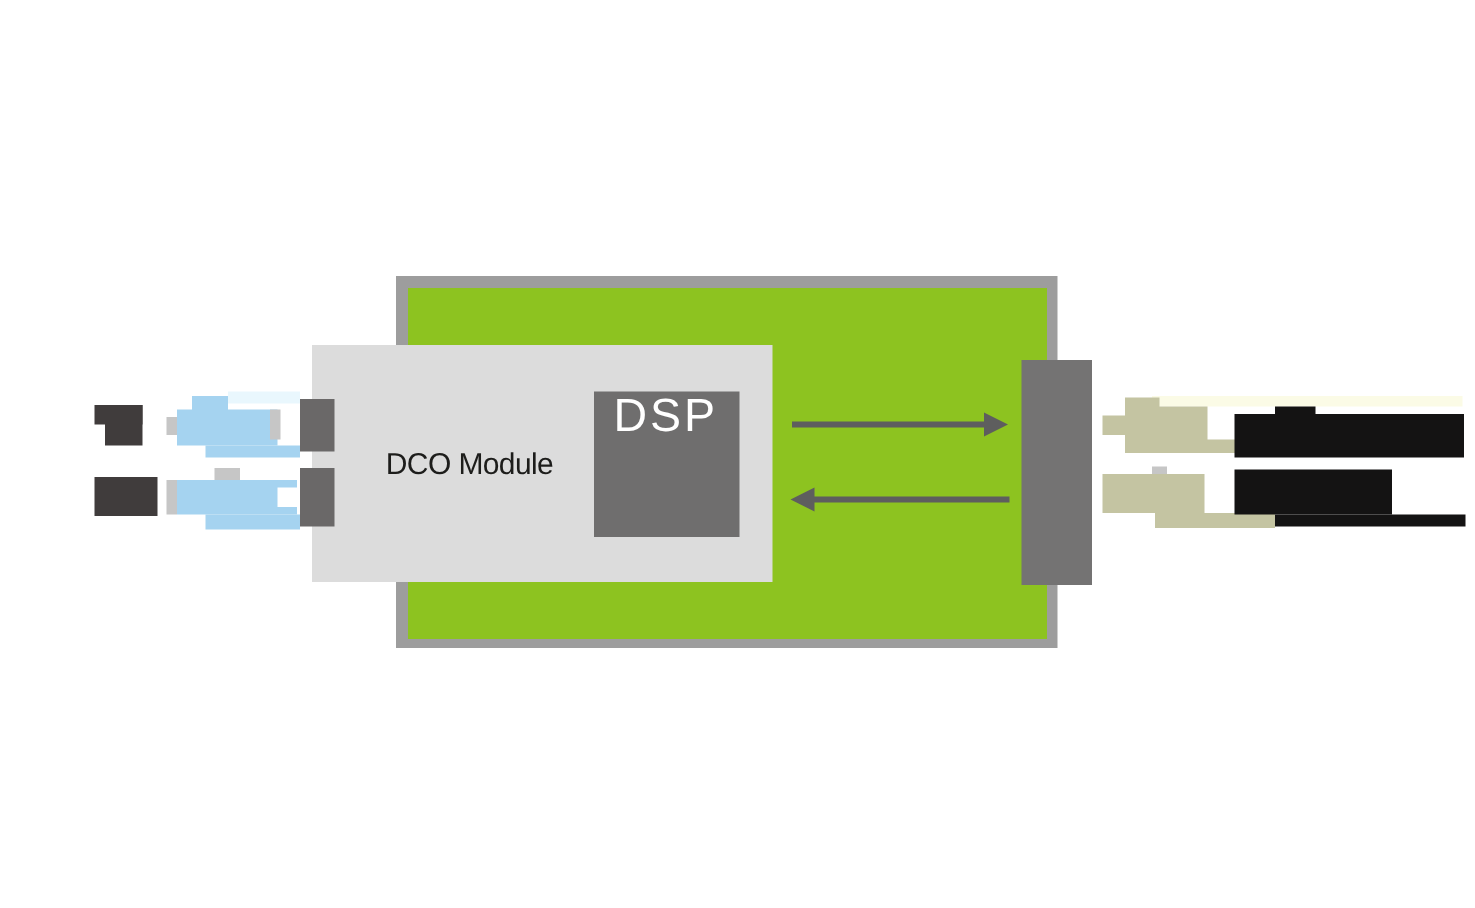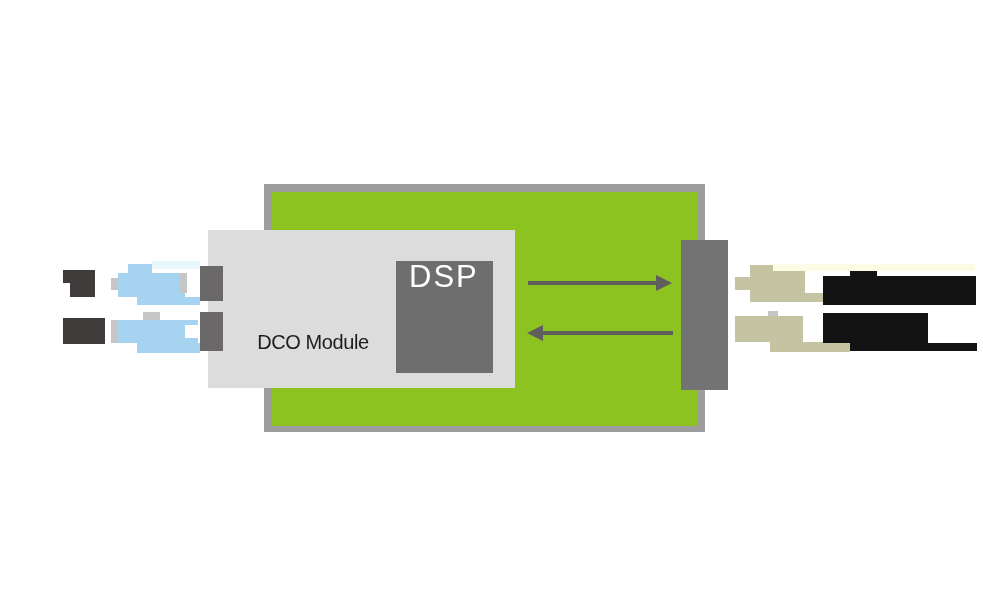--- a/index.html
+++ b/index.html
@@ -17,22 +17,22 @@
   }
   .abs { position: absolute; }
 
   
   #board-outer { left: 264px; top: 184px; width: 441px; height: 248px; background: var(--board-border); }
   #board-green { left: 272px; top: 192px; width: 426px; height: 234px; background: var(--board-green); }
 
   
   #dco-module { left: 208px; top: 230px; width: 307px; height: 158px; background: var(--module-gray); }
   #dco-label  { left: 228px; top: 299px; width: 170px; text-align: center;
-                font-size: 20px; letter-spacing: -0.4px; color: var(--label-dark); margin-top: 32px; }
-  #dsp-chip   { left: 396px; top: 261px; width: 97px; height: 112px; background: var(--chip-gray);
+                font-size: 20px; letter-spacing: -0.4px; color: var(--label-dark); }
+  #dsp-chip   { left: 396px; top: 261px; width: 97px; height: 97px; background: var(--chip-gray);
                 color: var(--chip-text); display: flex; flex-direction: column; justify-content: flex-start;
                 padding-left: 13px; box-sizing: border-box;
                 font-size: 31px; line-height: 32px; letter-spacing: 2px; }
 
   
   #port-top    { left: 200px; top: 266px; width: 23px; height: 35px; background: var(--port-gray); }
   #port-bottom { left: 200px; top: 312px; width: 23px; height: 39px; background: var(--port-gray); }
 
   
   #cage { left: 681px; top: 240px; width: 47px; height: 150px; background: var(--cage-gray); }

